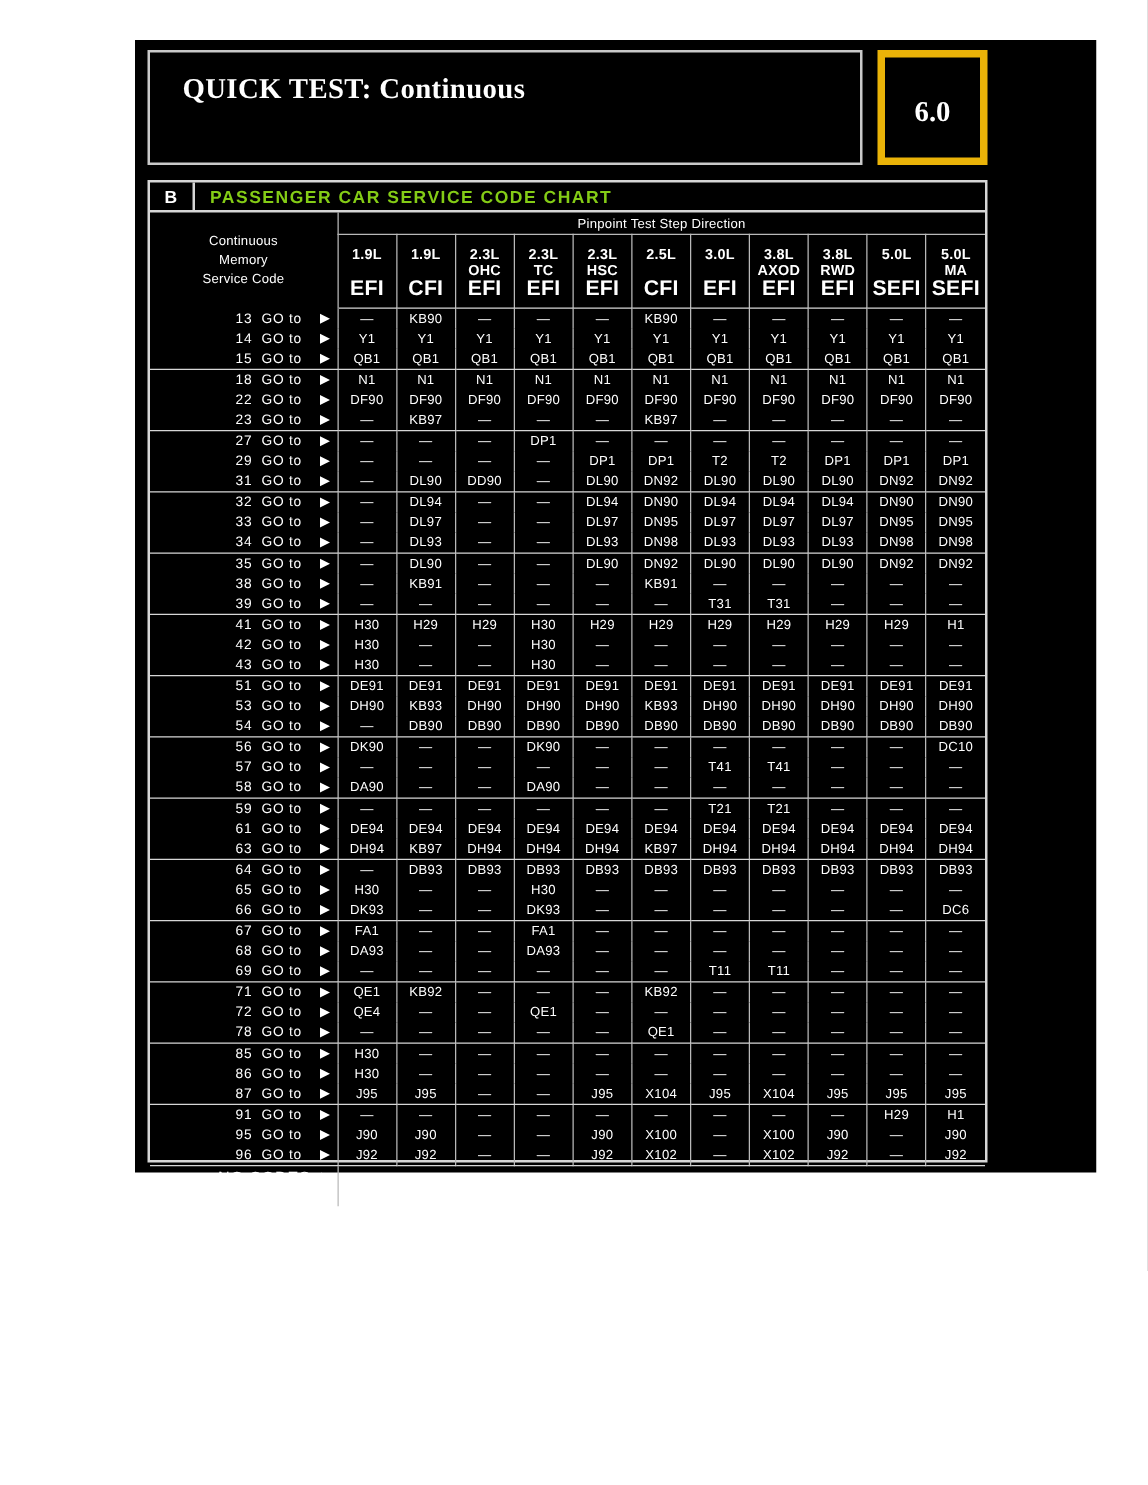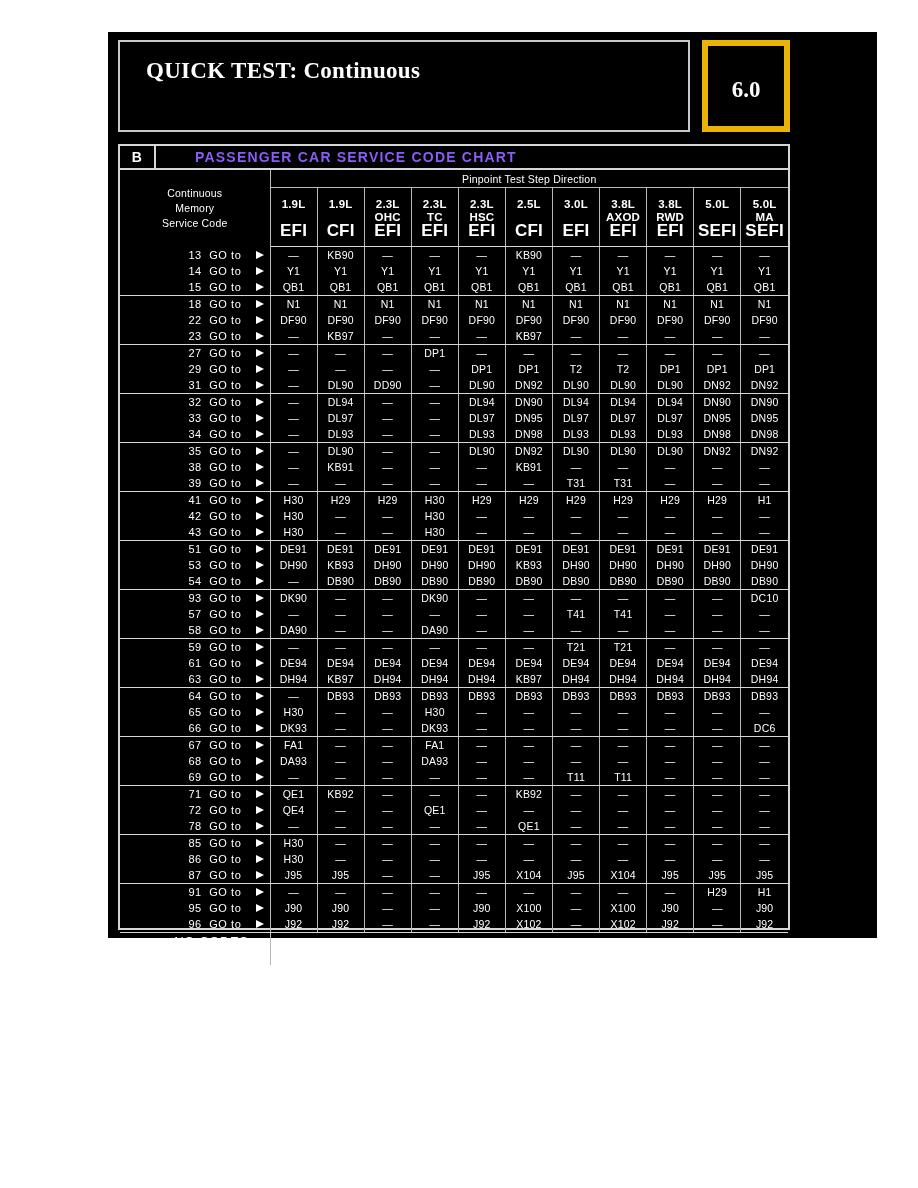--- a/index.html
+++ b/index.html
@@ -115,25 +115,24 @@
     font-weight: bold;
     letter-spacing: 0.5px;
   }
   .banner-sep {
     width: 2px;
     align-self: stretch;
     background: #d6d6d6;
   }
   .banner-title {
     padding-left: 12px;
-    color: #8b5cf6;
+    color: #84cc16;
     font-size: 14px;
     font-weight: bold;
     letter-spacing: 1.2px;
-    margin-left: 27px;
   }
 
   
   table.codes {
     width: 100%;
     border-collapse: collapse;
     table-layout: fixed;
     color: #ffffff;
   }
   table.codes td, table.codes th {
@@ -762,21 +761,21 @@
               <td class="cell">DB90</td>
               <td class="cell">DB90</td>
               <td class="cell">DB90</td>
               <td class="cell">DB90</td>
               <td class="cell">DB90</td>
               <td class="cell">DB90</td>
             </tr>
             <tr>
               <td class="rowlabel">
                 <div class="rl-inner">
-                  <span class="rl-code">93  GO to</span>
+                  <span class="rl-code">56  GO to</span>
                   <span class="arrow"></span>
                 </div>
               </td>
               <td class="cell">DK90</td>
               <td class="cell dash">—</td>
               <td class="cell dash">—</td>
               <td class="cell">DK90</td>
               <td class="cell dash">—</td>
               <td class="cell dash">—</td>
               <td class="cell dash">—</td>

